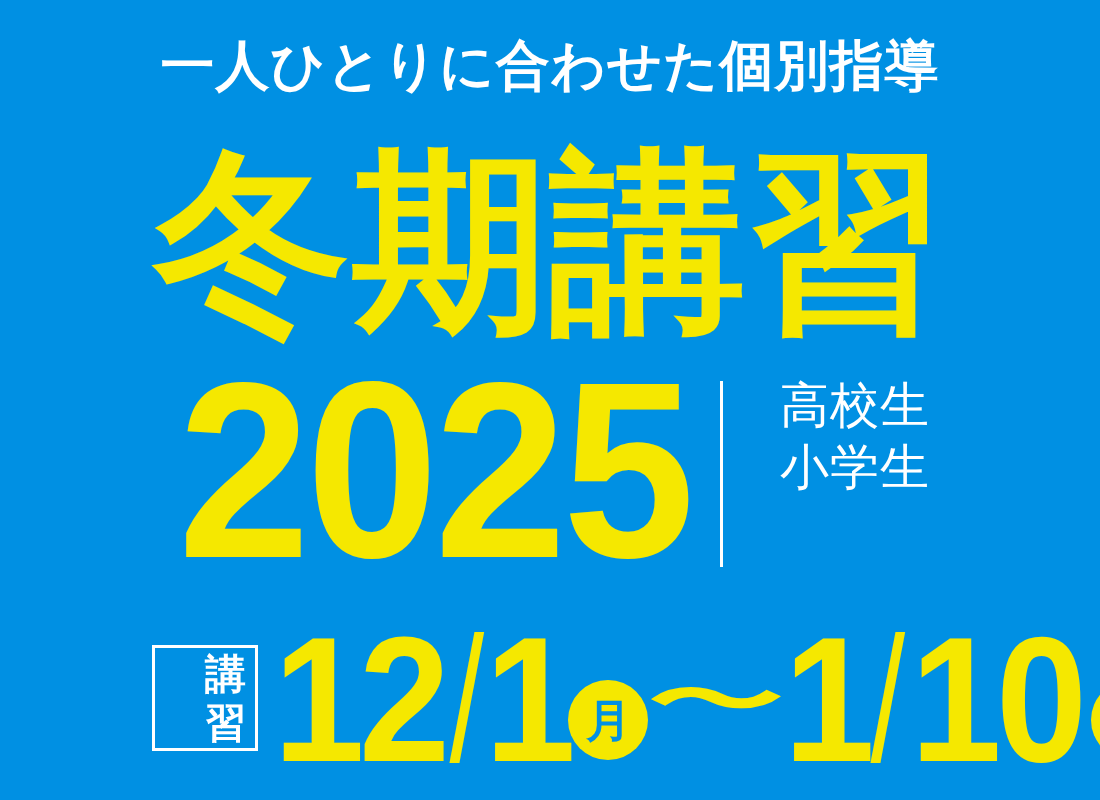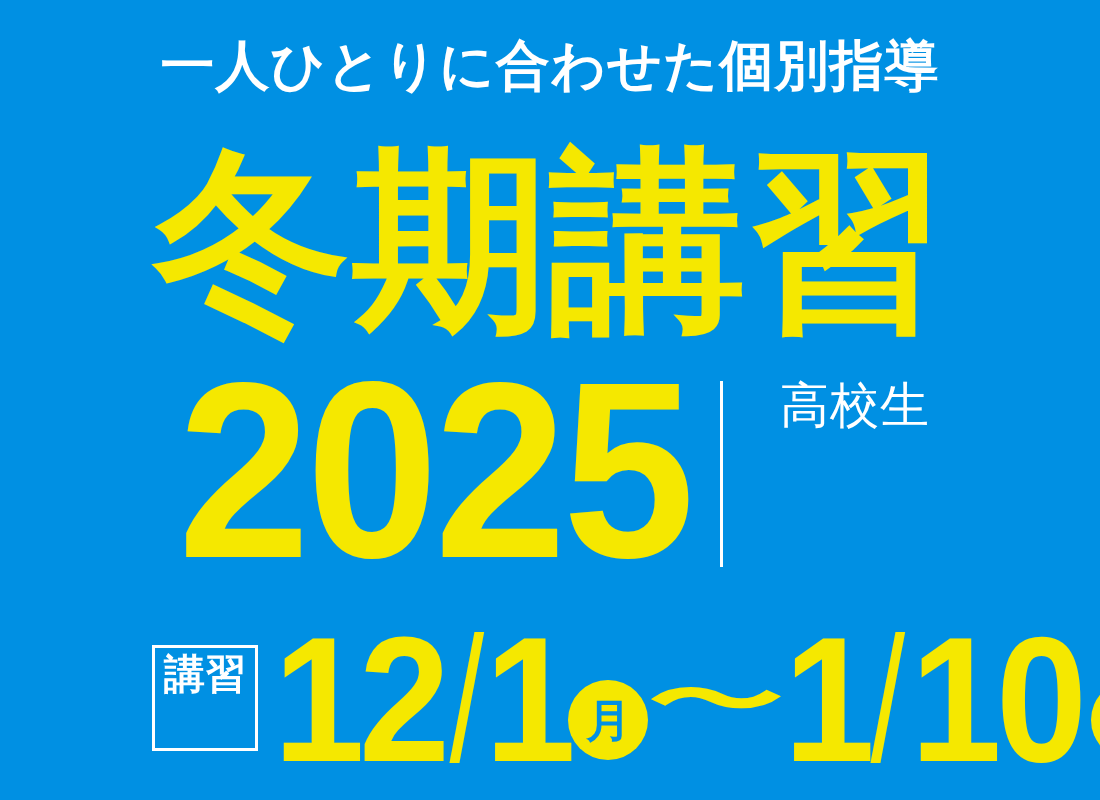--- a/index.html
+++ b/index.html
@@ -43,21 +43,20 @@
     left: 0;
     top: 145px;
     width: 1100px;
     text-align: center;
     color: #f5e800;
     font-size: 196px;
     font-weight: bold;
     line-height: 1.0;
     letter-spacing: 2px;
     white-space: nowrap;
-    font-family: Liberation Serif, serif;
   }
 
   
   .year-row {
     position: absolute;
     left: 8px;
     top: 372px;
     width: 1100px;
     height: 200px;
   }
@@ -114,21 +113,21 @@
     box-sizing: border-box;
     color: #ffffff;
     font-size: 41px;
     font-weight: bold;
     line-height: 49px;
     text-align: center;
     letter-spacing: 0px;
     padding-top: 2px;
     box-sizing: border-box;
   }
-  .period-badge div { height: 49px; }
+  .period-badge div { height: 49px; padding-left: 41px; }
 
   .dates {
     position: absolute;
     left: 266px;
     top: 0px;
     height: 160px;
     display: flex;
     align-items: center;
     color: #f5e800;
     white-space: nowrap;
@@ -184,20 +183,21 @@
 
   <div class="main-title">冬期講習</div>
 
   <div class="year-row">
     <div class="year">2025</div>
 
     <div class="divider"></div>
 
     <div class="audience">
       <div>高校生</div>
+      <div>小学生</div>
     </div>
   </div>
 
   <div class="period-row">
 
     <div class="period-badge">
       <div>講習</div>
     </div>
 
     <div class="dates">

